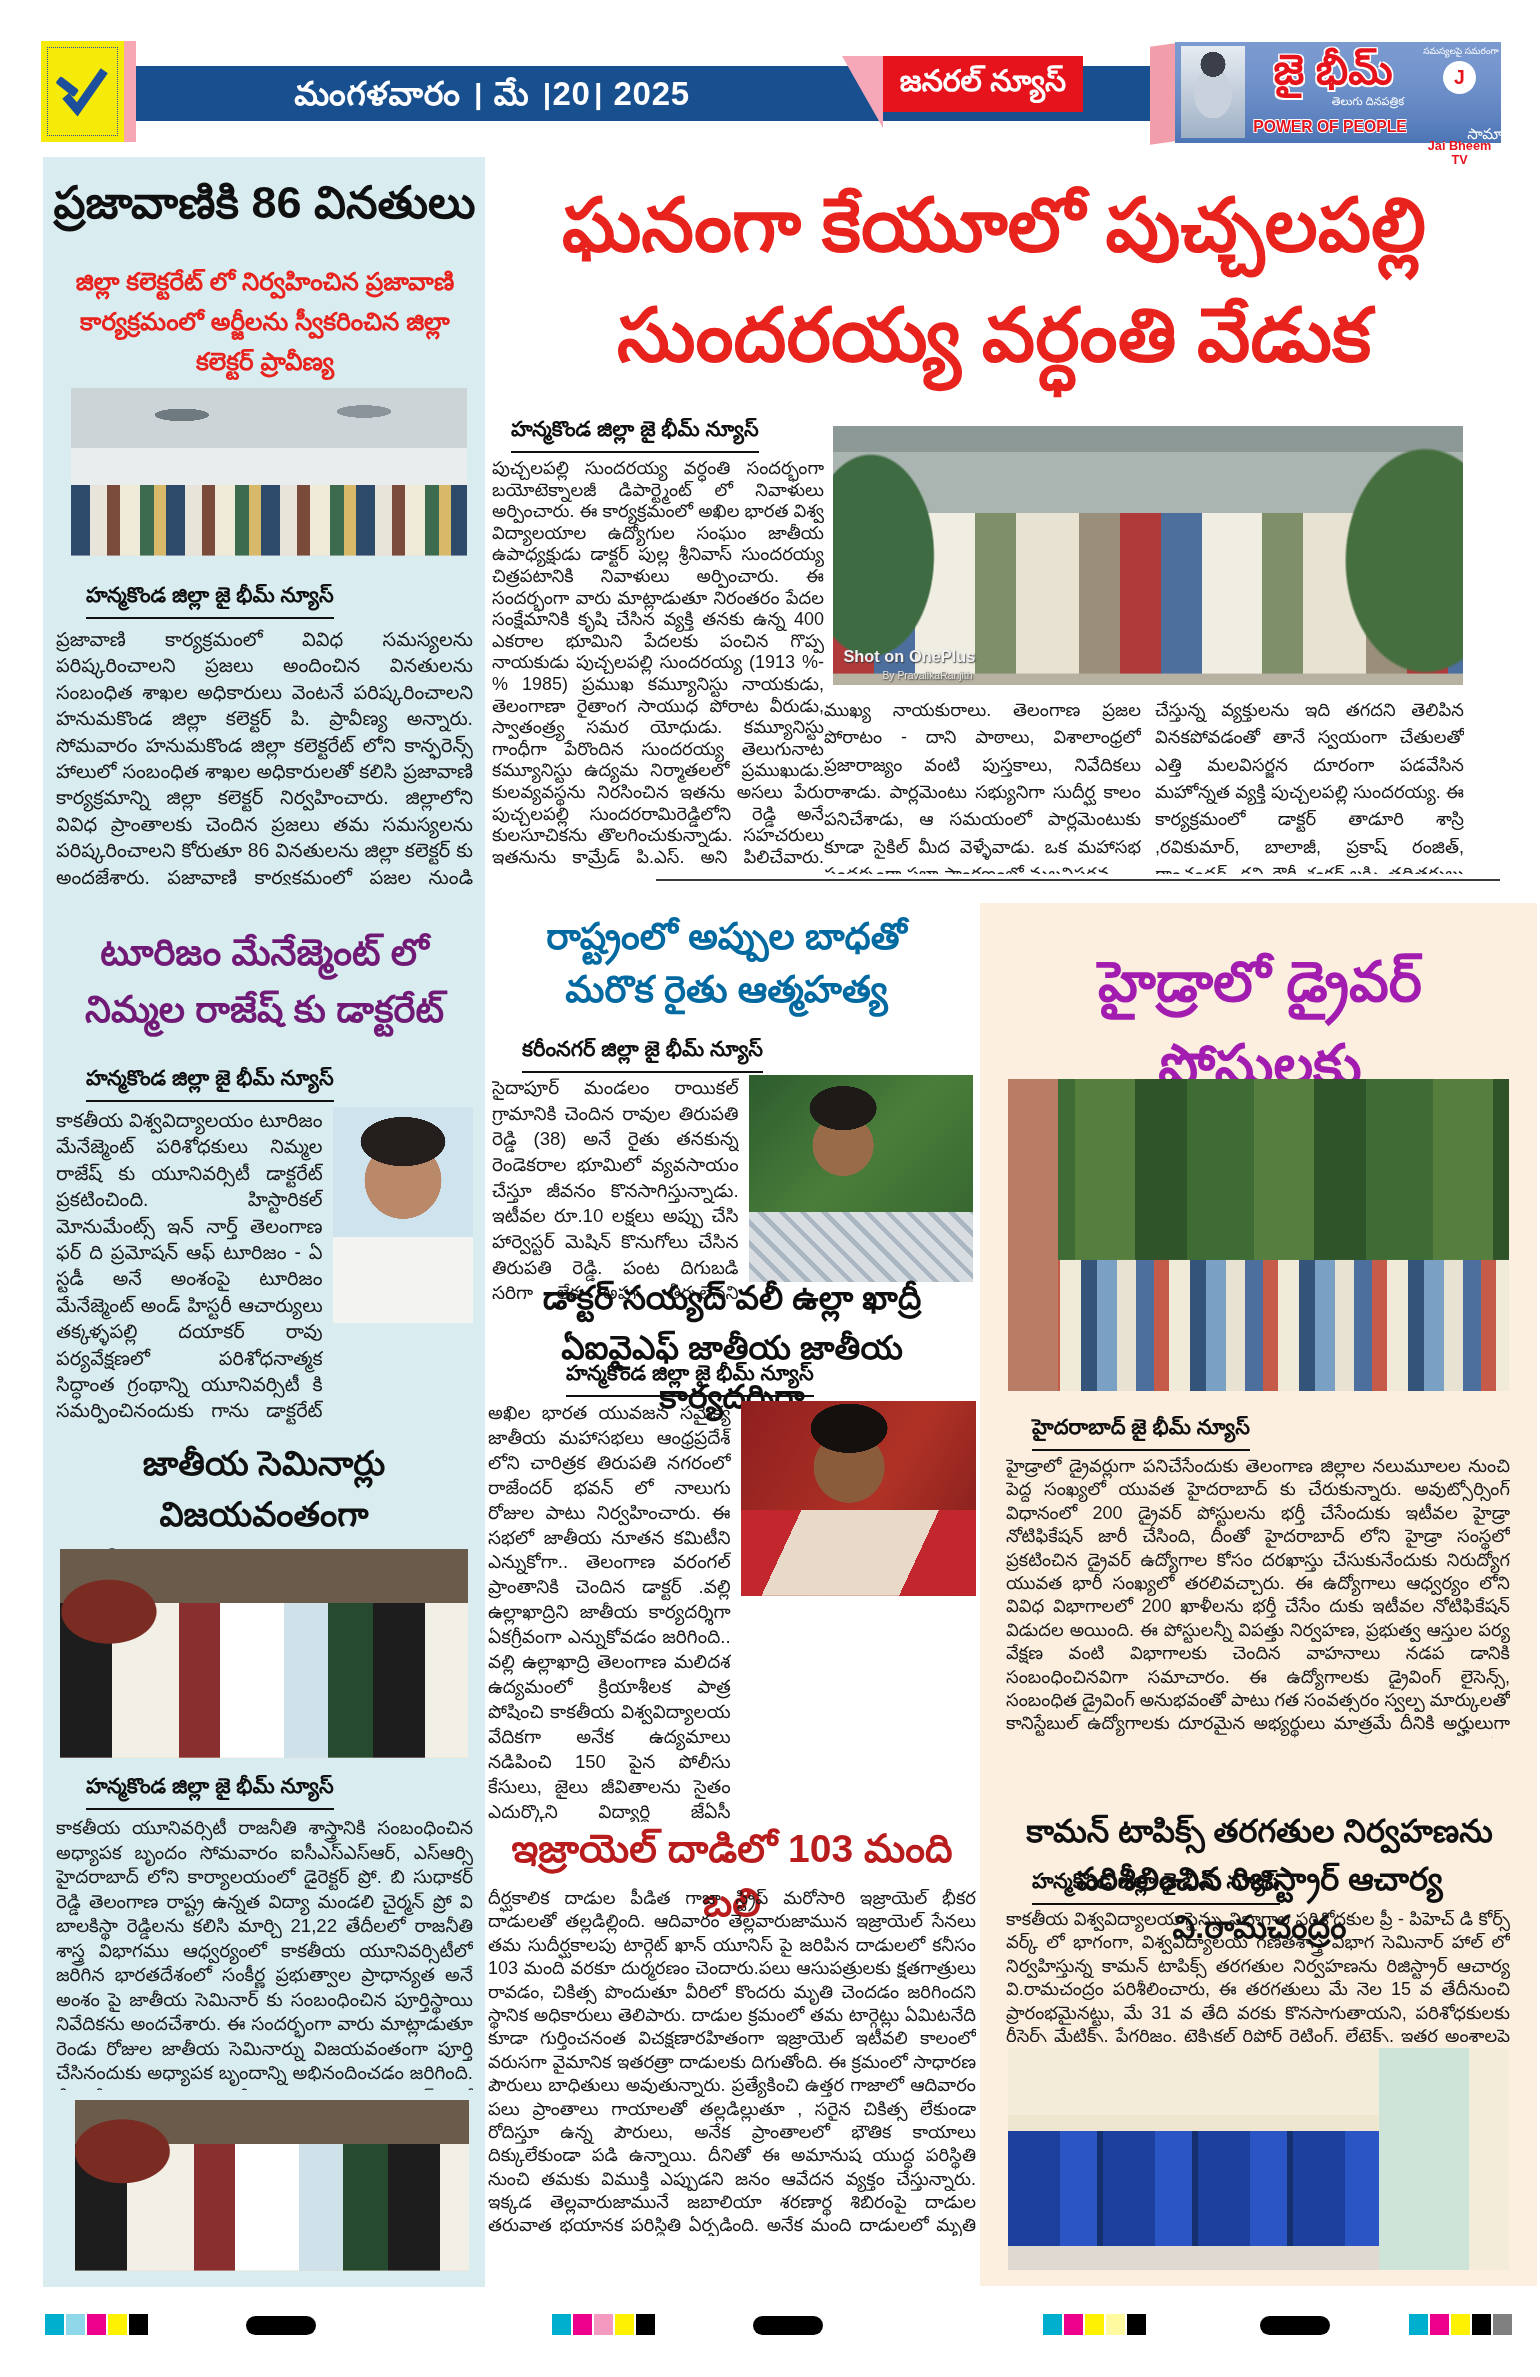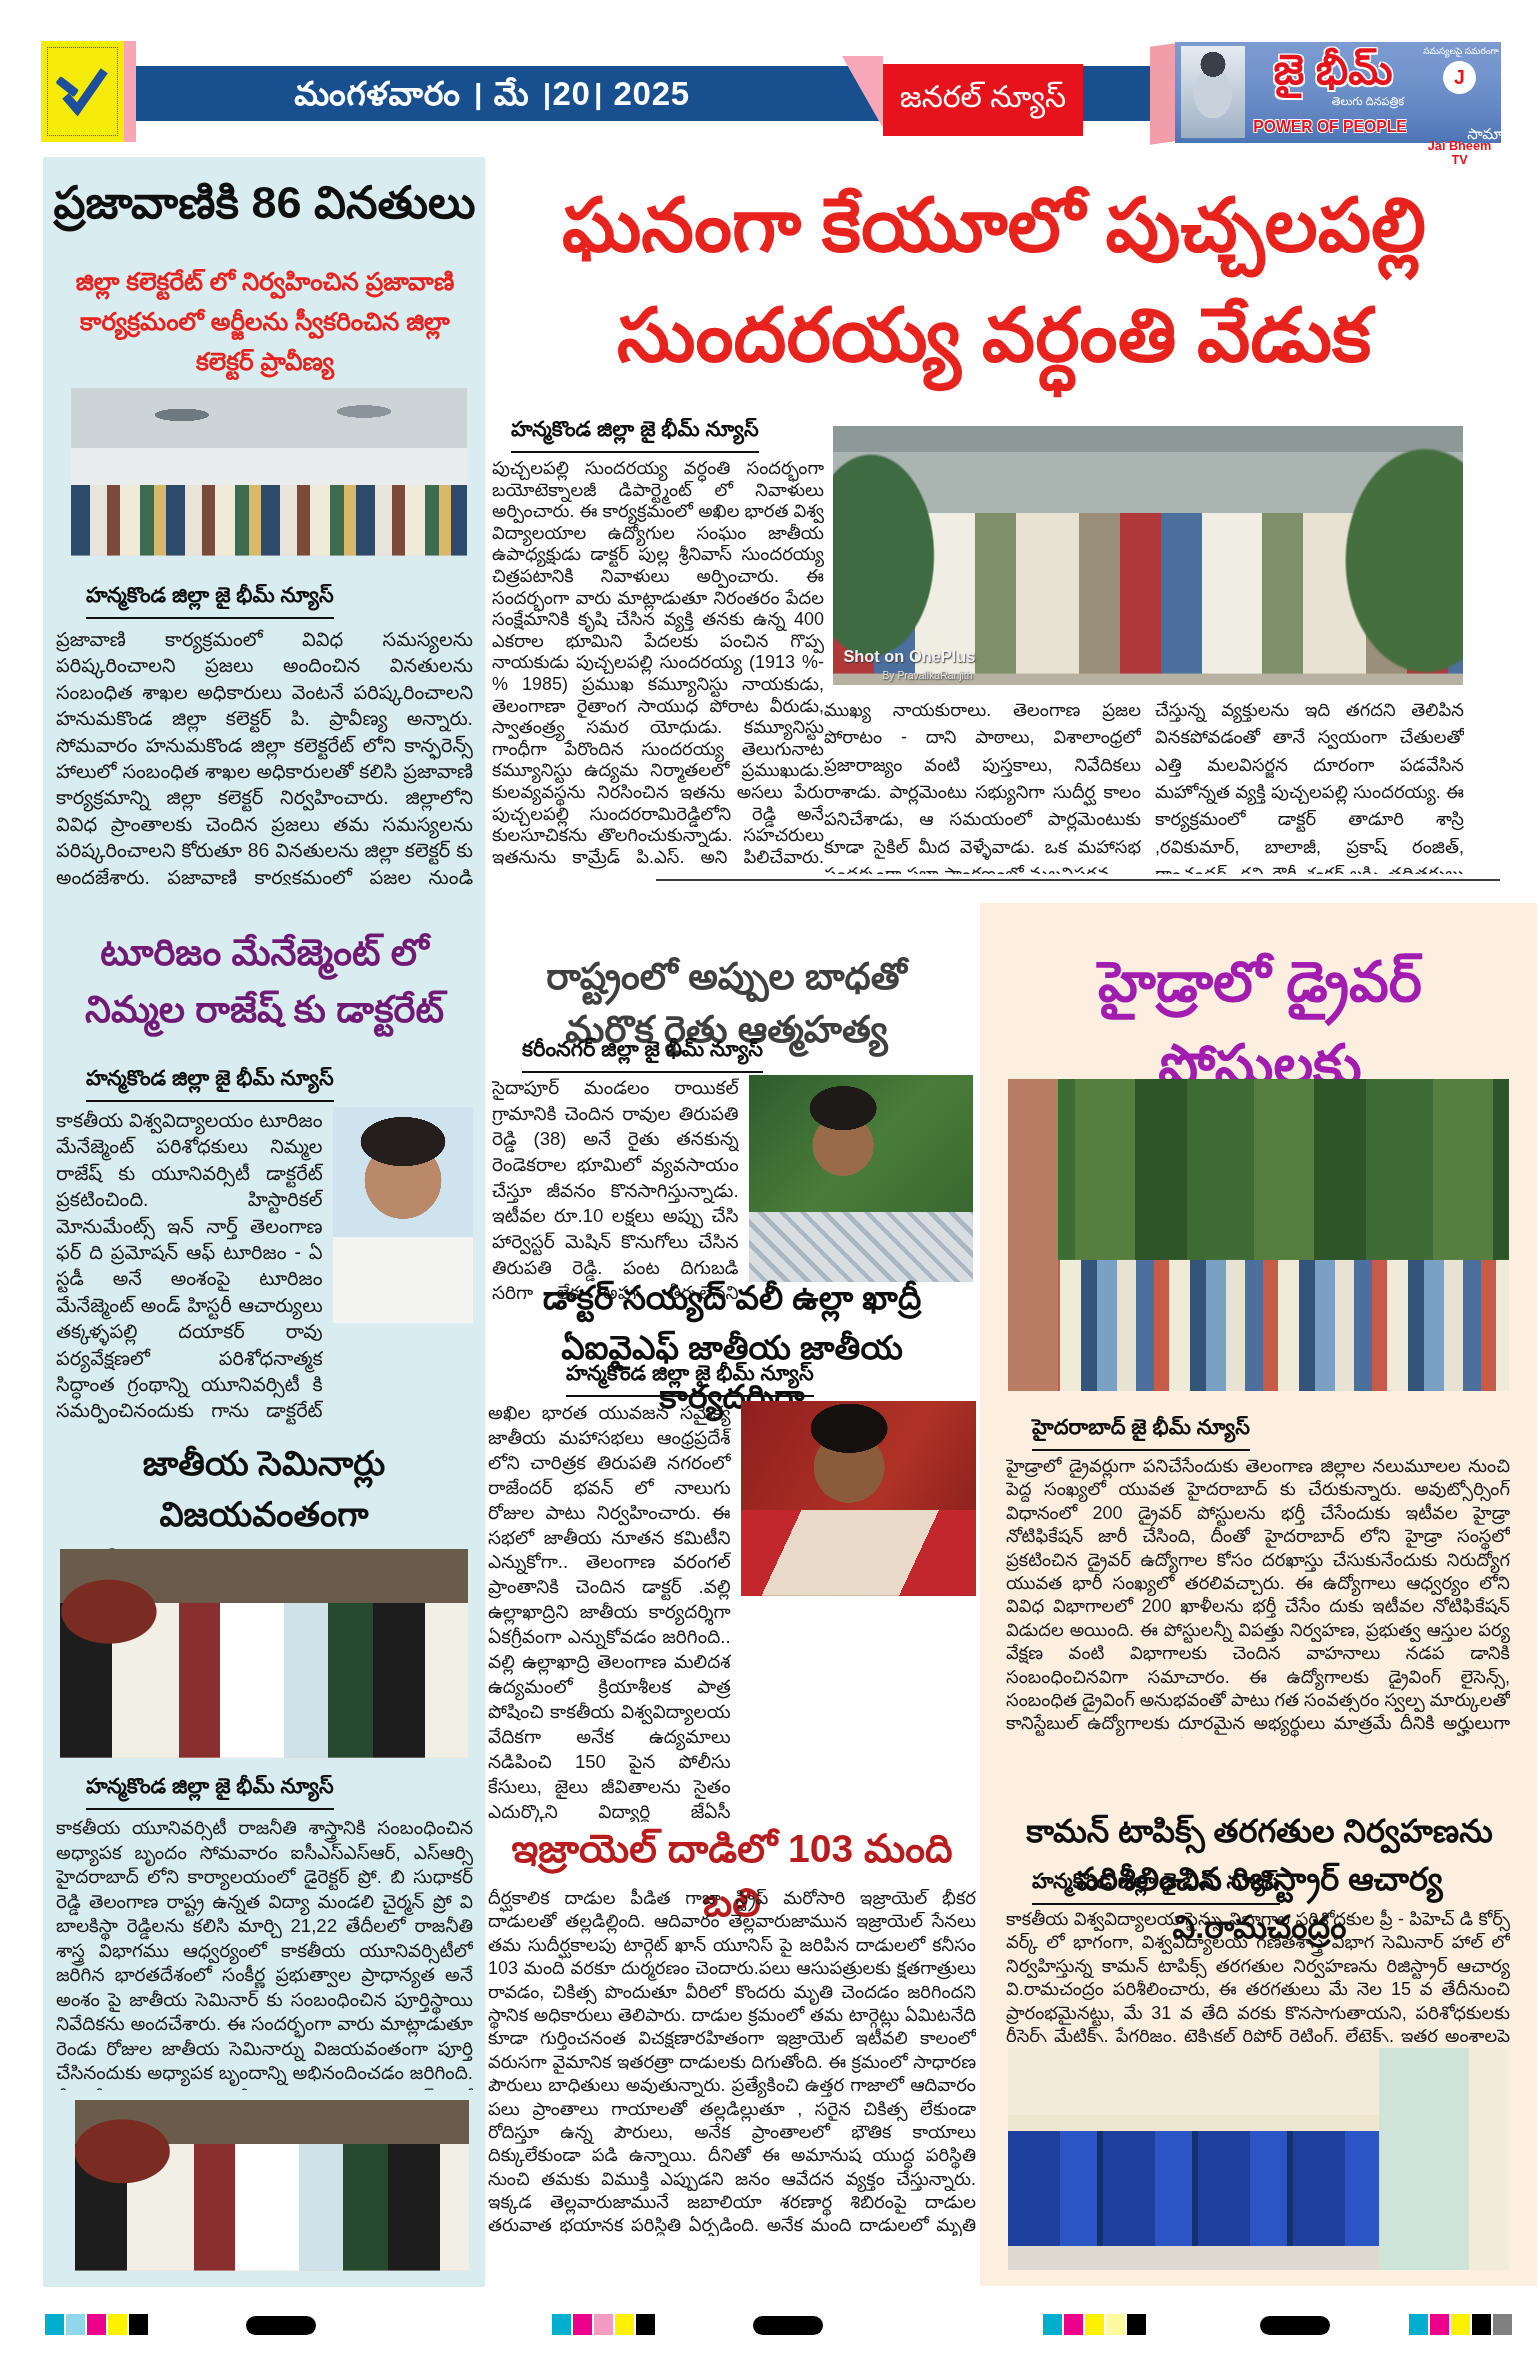--- a/index.html
+++ b/index.html
@@ -6,22 +6,22 @@
   .page{position:relative;width:1541px;height:2377px;background:#ffffff;overflow:hidden;
         font-family:"Liberation Sans","DejaVu Sans",sans-serif;color:#151515;}
   .abs{position:absolute;}
   
   .logo-box{left:41px;top:41px;width:95px;height:101px;background:#f6ea09;
             border-right:12px solid #f7a6b4;box-sizing:border-box;}
   .logo-inner{position:absolute;inset:6px;border:1.5px dotted #2b4ea0;display:flex;align-items:center;justify-content:center;}
   .date-bar{left:75px;top:66px;width:1099px;height:55px;background:#174f8f;}
   .date-text{left:209px;top:72px;width:566px;height:43px;color:#ffffff;font-size:33px;font-weight:bold;
              text-align:center;line-height:43px;letter-spacing:0.7px;}
-  .badge{left:883px;top:64px;width:200px;height:72px;background:#e6131c;color:#ffffff;
-         font-size:30px;font-weight:normal;display:flex;align-items:center;justify-content:center;}
+  .badge{left:883px;top:56px;width:200px;height:56px;background:#e6131c;color:#ffffff;
+         font-size:30px;font-weight:bold;display:flex;align-items:center;justify-content:center;}
   .badge-tri{left:842px;top:56px;width:0;height:0;border-top:72px solid #f6a8b8;border-left:41px solid transparent;}
   .mast-fold{left:1150px;top:45px;width:25px;height:98px;background:#f29daa;transform:skewY(-8deg);}
   .masthead{left:1175px;top:42px;width:326px;height:101px;background:linear-gradient(#7b9ad0,#55201a00) , linear-gradient(#6c90cc,#4c74b4);}
   .mast-portrait{left:1181px;top:46px;width:64px;height:92px;
       background:radial-gradient(circle 12.7px at 50% 20%,#3a3f4a 0 98%,transparent 99%),
                  radial-gradient(ellipse 19.4px 25px at 50% 52%,#c9d2dc 0 98%,transparent 99%),
                  linear-gradient(#e6ebf1,#9fb0c5);}
   .mast-title{left:1251px;top:46px;width:164px;font-size:42px;font-weight:bold;color:#e6131c;text-align:center;
       text-shadow:1.5px 1.5px 0 #fff,-1.5px -1.5px 0 #fff,1.5px -1.5px 0 #fff,-1.5px 1.5px 0 #fff;}
   .mast-sub{left:1312px;top:95px;width:112px;font-size:11.2px;color:#ffffff;text-align:center;}
@@ -185,21 +185,21 @@
   </div>
   <div class="abs body-text" style="left:492px;top:458px;width:332px;height:411px;font-size:18px;line-height:1.2;">పుచ్చలపల్లి సుందరయ్య వర్ధంతి సందర్భంగా బయోటెక్నాలజీ డిపార్ట్మెంట్ లో నివాళులు అర్పించారు. ఈ కార్యక్రమంలో అఖిల భారత విశ్వ విద్యాలయాల ఉద్యోగుల సంఘం జాతీయ ఉపాధ్యక్షుడు డాక్టర్ పుల్ల శ్రీనివాస్ సుందరయ్య చిత్రపటానికి నివాళులు అర్పించారు. ఈ సందర్భంగా వారు మాట్లాడుతూ నిరంతరం పేదల సంక్షేమానికి కృషి చేసిన వ్యక్తి తనకు ఉన్న 400 ఎకరాల భూమిని పేదలకు పంచిన గొప్ప నాయకుడు పుచ్చలపల్లి సుందరయ్య (1913 %-% 1985) ప్రముఖ కమ్యూనిస్టు నాయకుడు, తెలంగాణా రైతాంగ సాయుధ పోరాట వీరుడు, స్వాతంత్ర్య సమర యోధుడు. కమ్యూనిస్టు గాంధీగా పేరొందిన సుందరయ్య తెలుగునాట కమ్యూనిస్టు ఉద్యమ నిర్మాతలలో ప్రముఖుడు. కులవ్యవస్థను నిరసించిన ఇతను అసలు పేరు పుచ్చలపల్లి సుందరరామిరెడ్డిలోని రెడ్డి అనే కులసూచికను తొలగించుకున్నాడు. సహచరులు ఇతనును కామ్రేడ్ పి.ఎస్. అని పిలిచేవారు. ఇతను నిరాడంబరతతో ఆదర్శ జీవితం గడిపాడు. స్వాతంత్ర్య సమరంలోని అనేక ఉద్యమాల్లో పాల్గొన్నాడు. సుందరయ్య భార్య కూడా సీపీఐ-ఎంలోని</div>
   <div class="photo ph-sundarayya" style="left:833px;top:426px;width:630px;height:259px;">
     <div class="watermark">Shot on OnePlus</div>
     <div class="watermark2">By PravalikaRanjith</div>
   </div>
   <div class="abs body-text" style="left:824px;top:697px;width:317px;height:177px;font-size:18px;line-height:1.52;">ముఖ్య నాయకురాలు. తెలంగాణ ప్రజల పోరాటం - దాని పాఠాలు, విశాలాంధ్రలో ప్రజారాజ్యం వంటి పుస్తకాలు, నివేదికలు రాశాడు. పార్లమెంటు సభ్యునిగా సుదీర్ఘ కాలం పనిచేశాడు, ఆ సమయంలో పార్లమెంటుకు కూడా సైకిల్ మీద వెళ్ళేవాడు. ఒక మహాసభ సందర్భంగా సభా ప్రాంగణంలో మలవిసర్జన</div>
   <div class="abs body-text" style="left:1155px;top:697px;width:309px;height:177px;font-size:18px;line-height:1.52;">చేస్తున్న వ్యక్తులను ఇది తగదని తెలిపిన వినకపోవడంతో తానే స్వయంగా చేతులతో ఎత్తి మలవిసర్జన దూరంగా పడవేసిన మహోన్నత వ్యక్తి పుచ్చలపల్లి సుందరయ్య. ఈ కార్యక్రమంలో డాక్టర్ తాడూరి శాస్రి ,రవికుమార్, బాలాజీ, ప్రకాష్ రంజిత్, రాంచందర్, రవి గౌరీ శంకర్,లక్ష్మి తదితరులు పాల్గొన్నారు.</div>
   <div class="abs divider" style="left:656px;top:879px;width:844px;"></div>
 
-  <div class="abs tc" style="left:488px;top:911px;width:477px;font-size:37px;color:#404040;line-height:1.42;margin-top:40px;">
+  <div class="abs tc" style="left:488px;top:911px;width:477px;font-size:37px;color:#0369a1;line-height:1.42;">
     <div>రాష్ట్రంలో అప్పుల బాధతో</div>
     <div>మరొక రైతు ఆత్మహత్య</div>
   </div>
   <div class="abs" style="left:522px;top:1037px;">
     <span class="byline">కరీంనగర్ జిల్లా జై భీమ్ న్యూస్</span>
   </div>
   <div class="abs clearfix" style="left:492px;top:1075px;width:481px;height:224px;overflow:hidden;">
     <div class="photo ph-farmer floatR" style="position:relative;width:224px;height:207px;margin:0 0 6px 10.4px;"></div>
     <div class="body-text" style="font-size:18.6px;line-height:1.38;">సైదాపూర్ మండలం రాయికల్ గ్రామానికి చెందిన రావుల తిరుపతి రెడ్డి (38) అనే రైతు తనకున్న రెండెకరాల భూమిలో వ్యవసాయం చేస్తూ జీవనం కొనసాగిస్తున్నాడు. ఇటీవల రూ.10 లక్షలు అప్పు చేసి హార్వెస్టర్ మెషిన్ కొనుగోలు చేసిన తిరుపతి రెడ్డి. పంట దిగుబడి సరిగ్గా లేక అప్పు తీర్చలేనని మనస్తాపంతో ఉరి వేసుకొని ఆత్మహత్యకు పాల్పడ్డ తిరుపతి రెడ్డి.</div>
   </div>

